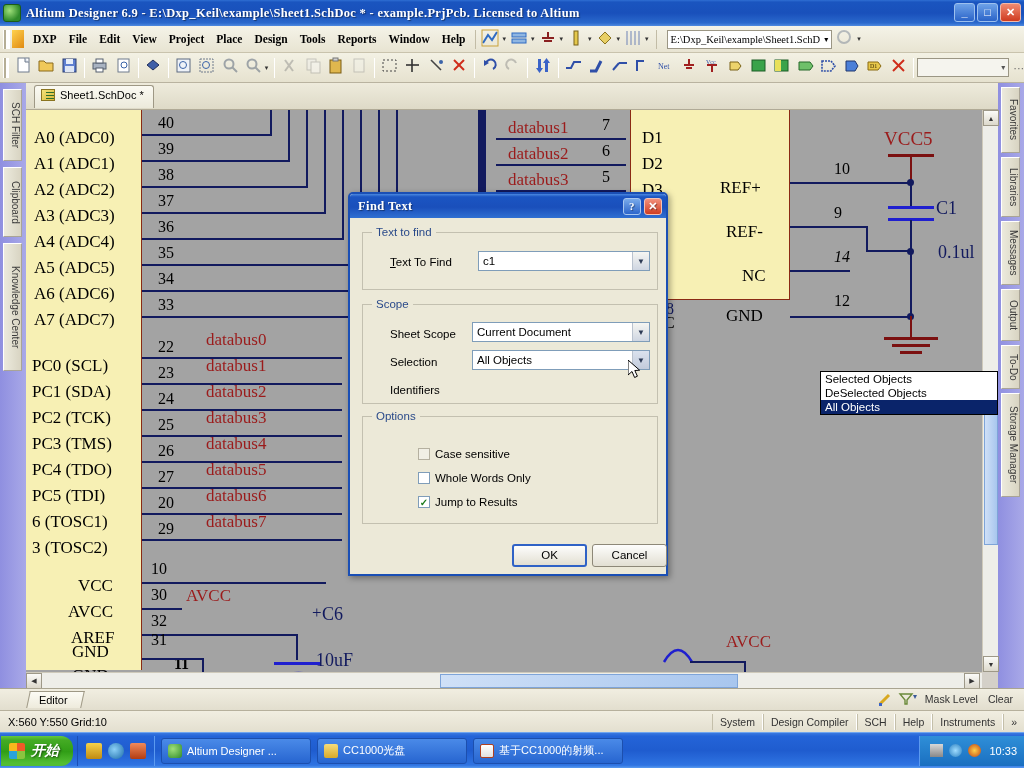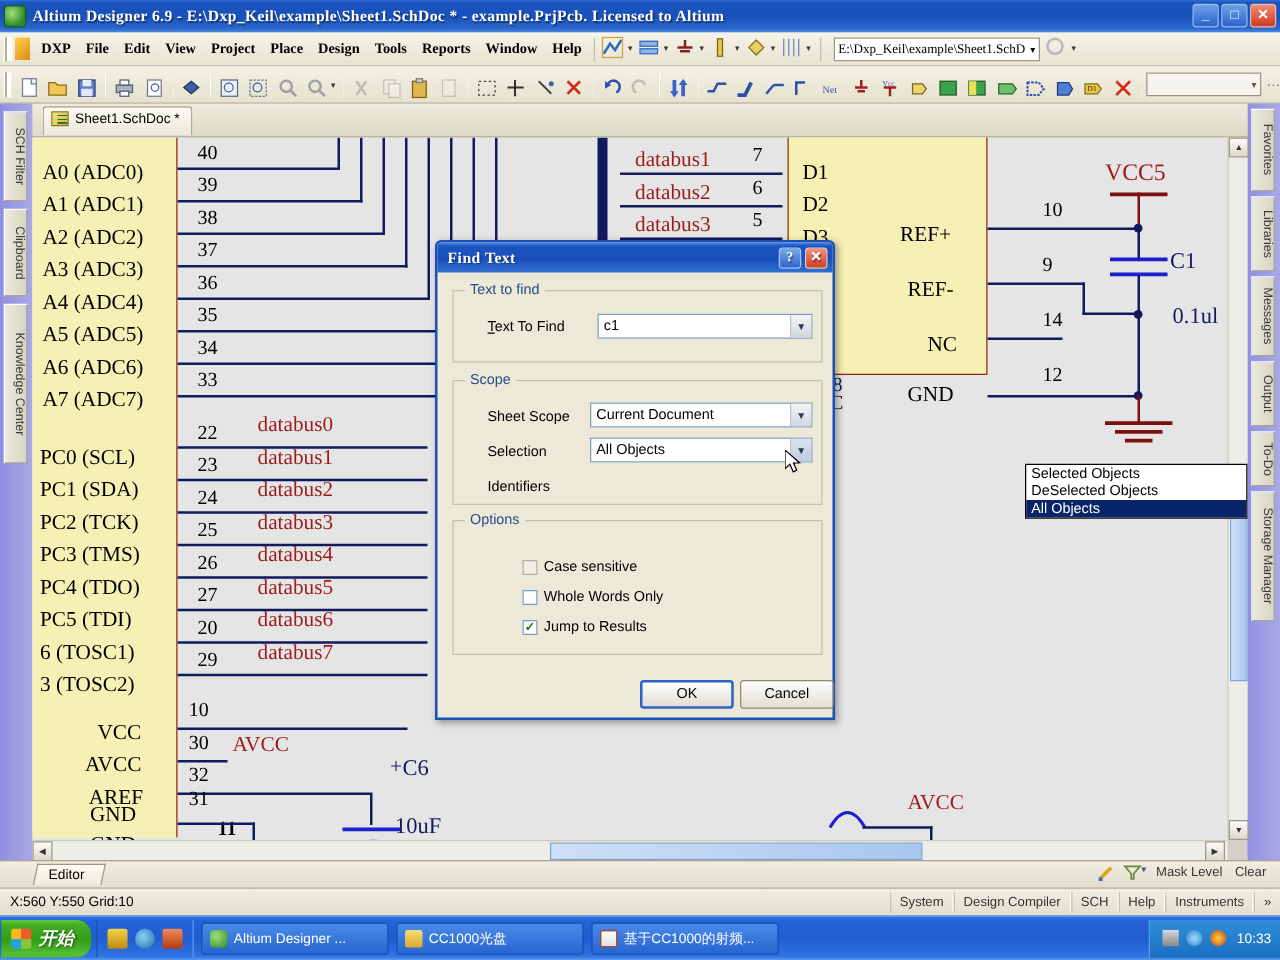--- a/index.html
+++ b/index.html
@@ -61,21 +61,21 @@
 
   
   #toolbar{
     position:absolute;left:0;top:53px;width:1024px;height:30px;
     background:linear-gradient(to bottom,#f3f1e4,#e6e2cf);
     border-bottom:1px solid #b9b3a0;
     display:flex;align-items:center;
   }
   .tgrip{width:6px;height:20px;margin:0 3px;
     background:linear-gradient(to right,#fff 0 1px,#b5ae96 1px 3px,#fff 3px 4px);}
-  .tbtn{width:22px;height:22px;margin:0 1px;display:flex;align-items:flex-end;justify-content:center;}
+  .tbtn{width:22px;height:22px;margin:0 1px;display:flex;align-items:flex-start;justify-content:center;}
   .tsep{width:1px;height:20px;background:#bdb7a2;margin:0 3px;border-right:1px solid #fff;}
 
   
   #leftbar{
     position:absolute;left:0;top:83px;width:26px;height:605px;
     background:linear-gradient(to right,#8f8fe0,#a9a9e8);
   }
   .vtab{
     position:absolute;left:3px;width:19px;
     background:linear-gradient(to right,#eceadd,#d8d4c2);
@@ -109,21 +109,21 @@
   }
   .docicon{width:14px;height:12px;margin-right:5px;
     background:linear-gradient(135deg,#f4e27a,#d8b93a);
     border:1px solid #8a7420;position:relative;}
   .docicon:after{content:"";position:absolute;left:4px;top:2px;width:8px;height:8px;
     background:repeating-linear-gradient(to bottom,#2f6e2f 0 1px,transparent 1px 3px);}
 
   
   #canvas{
     position:absolute;left:26px;top:110px;width:956px;height:562px;
-    background:#e5e5e5;overflow:hidden;
+    background:#a3a3a3;overflow:hidden;
   }
   #vscroll{
     position:absolute;left:982px;top:110px;width:16px;height:562px;
     background:#eeeee9;border-left:1px solid #cfcabb;
   }
   #hscroll{
     position:absolute;left:26px;top:672px;width:956px;height:16px;
     background:#eeeee9;border-top:1px solid #cfcabb;
   }
   .sbtn{position:absolute;width:16px;height:16px;
@@ -720,21 +720,21 @@
 
   <div class="chip" style="left:604px;top:-8px;width:160px;top:-6px;height:196px;"></div>
   <div class="pinlbl" style="left:616px;top:18px;">D1</div>
   <div class="pinlbl" style="left:616px;top:44px;">D2</div>
   <div class="pinlbl" style="left:616px;top:70px;">D3</div>
   <div class="pinlbl" style="left:694px;top:68px;">REF+</div>
   <div class="pinlbl" style="left:700px;top:112px;">REF-</div>
   <div class="pinlbl" style="left:716px;top:156px;">NC</div>
   <div class="pinnum" style="left:808px;top:50px;">10</div>
   <div class="pinnum" style="left:808px;top:94px;">9</div>
-  <div class="pinnum" style="left:808px;top:138px;">14</div>
+  <div class="pinnum" style="left:808px;top:138px;font-style:italic;">14</div>
   <div class="pinlbl" style="left:700px;top:196px;">GND</div>
   <div class="pinnum" style="left:808px;top:182px;">12</div>
 
   <div>
     <div class="wire wireh" style="left:764px;top:72px;width:122px;"></div>
     <div class="wire wireh" style="left:764px;top:116px;width:78px;"></div>
     <div class="wire wirev" style="left:840px;top:116px;height:26px;"></div>
     <div class="wire wireh" style="left:840px;top:140px;width:46px;"></div>
     <div class="wire wireh" style="left:764px;top:160px;width:60px;"></div>
     <div class="wire wireh" style="left:764px;top:206px;width:122px;"></div>

